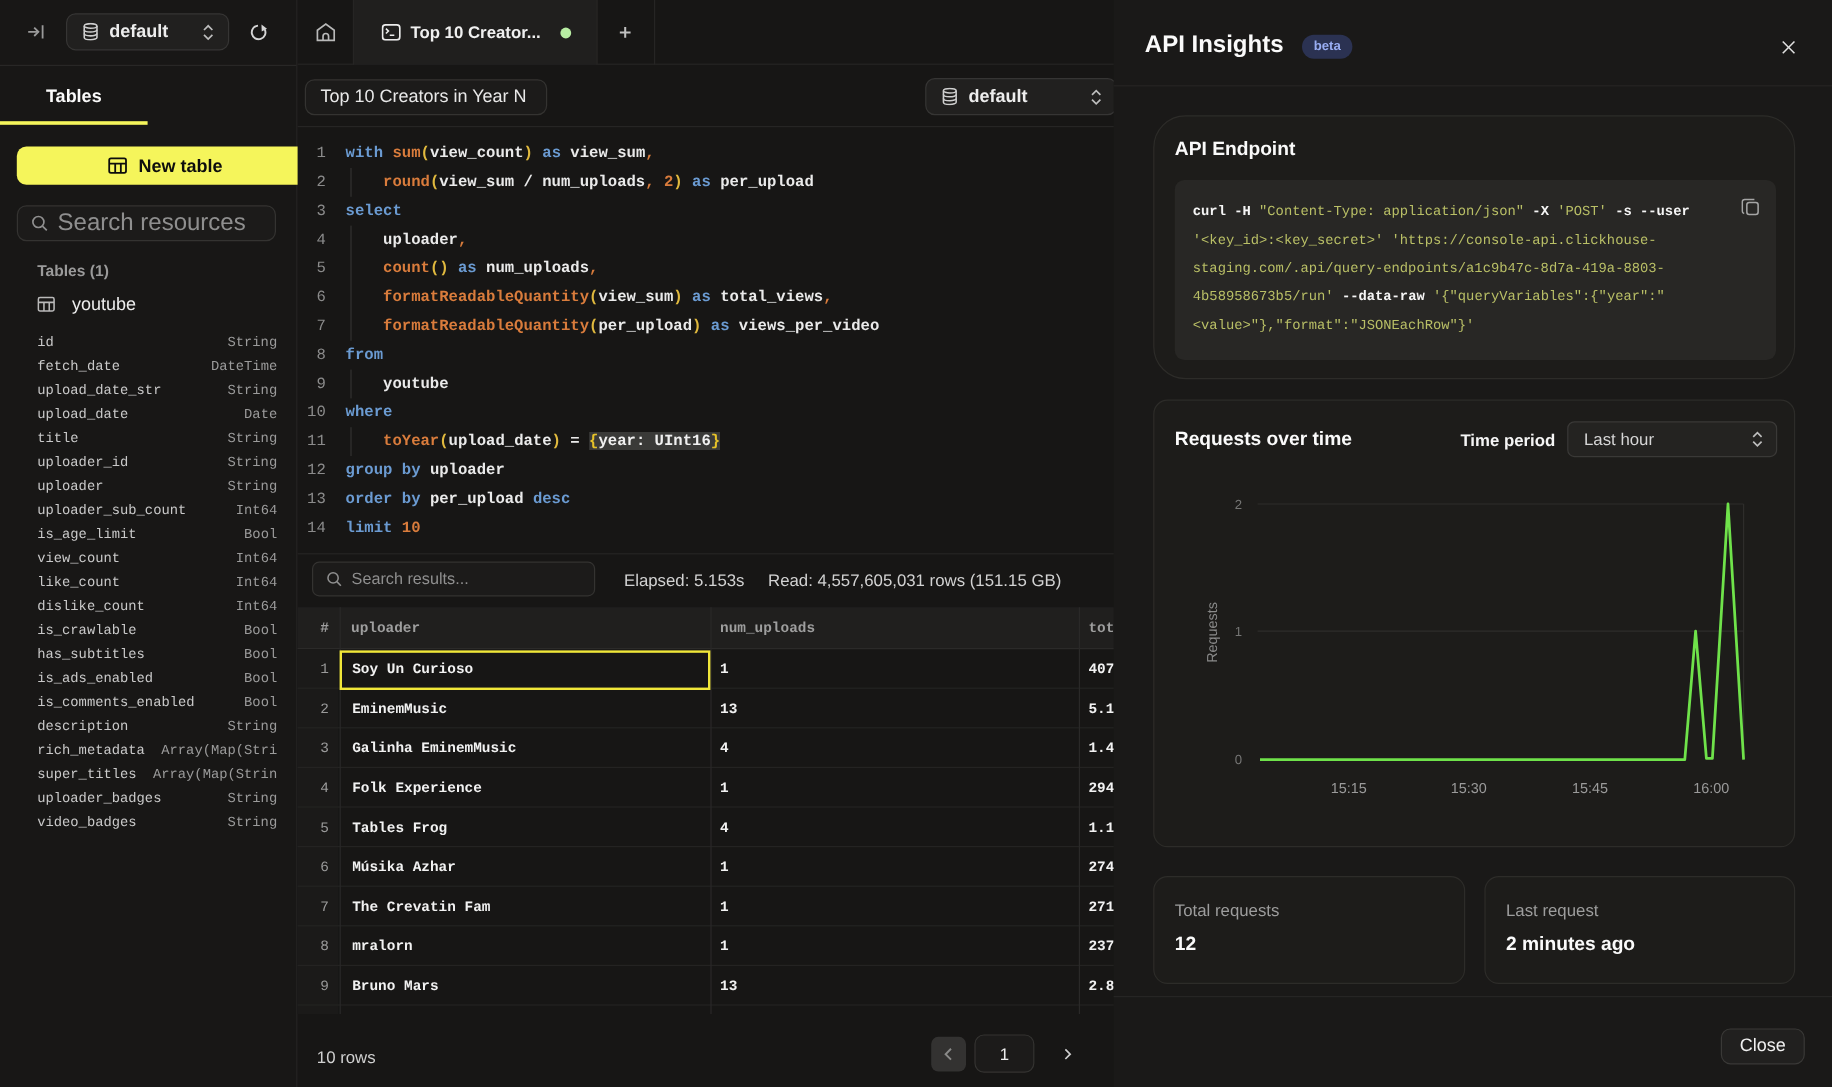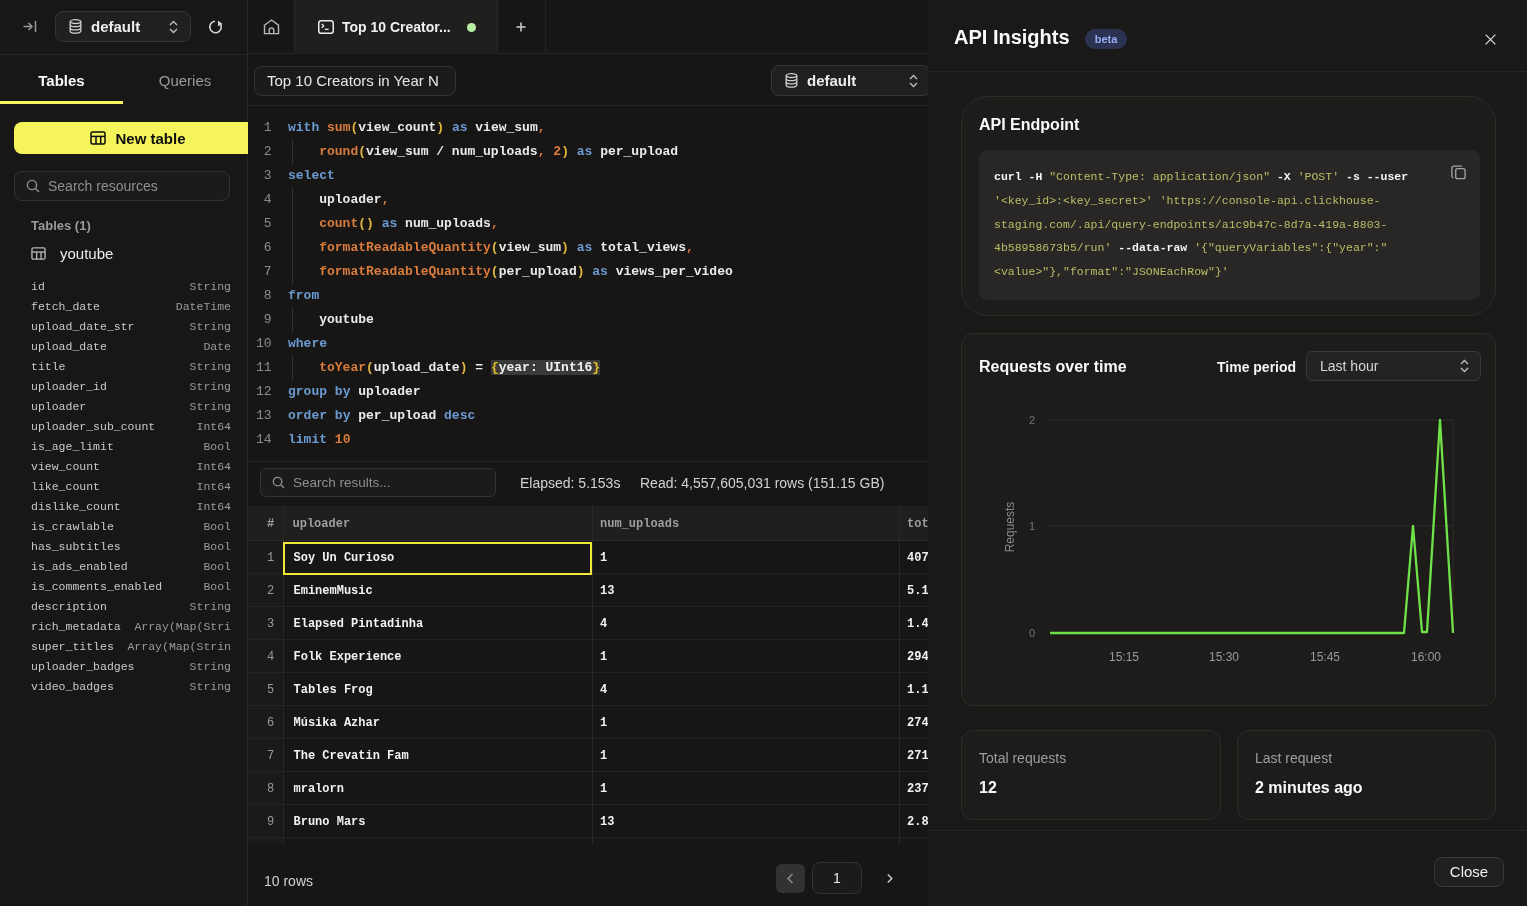--- a/index.html
+++ b/index.html
@@ -16,21 +16,21 @@
 .sel .sel-txt { margin-left:9px; font-size:15px; font-weight:600; color:#ededed; }
 .sel .updown { position:absolute; right:12px; top:50%; transform:translateY(-50%); color:#bdbdbd; }
 #refresh { position:absolute; left:208px; top:19px; width:15px; height:15px; color:#d5d5d5; }
 #sb-tabs { position:absolute; left:0; top:56px; width:247px; height:49px;padding-left:22px; }
 #tab-tables { position:absolute; left:0; top:0; width:123px; height:49px; color:#fafafa; font-size:15px; font-weight:600; text-align:center; line-height:49px; }
 #tab-queries { position:absolute; left:123px; top:0; width:124px; height:49px; color:#9a9a9a; font-size:15px; text-align:center; line-height:49px; }
 #tab-underline { position:absolute; left:0; top:101px; width:123px; height:3px; background:#f5f55b; }
 #btn-newtable { position:absolute; left:14px; top:122px; width:248px; height:32px; background:#f5f55b; border-radius:8px; color:#0d0d0d; font-size:15px; font-weight:600; display:flex; align-items:center; justify-content:center; gap:9px; }
 #sb-search { position:absolute; left:14px; top:171px; width:216px; height:30px; background:#1c1b1a; border:1px solid #343331; border-radius:8px; display:flex; align-items:center; color:#8f8f8f; }
 #sb-search svg { margin-left:11px; }
-#sb-search span { margin-left:8px; font-size:14px; }
+#sb-search span { margin-left:8px; font-size:20px; }
 #tables-label { position:absolute; left:31px; top:218px; font-size:13px; font-weight:600; color:#9a9a9a; }
 #yt-row { position:absolute; left:31px; top:245px; display:flex; align-items:center; gap:14px; color:#ededed; font-size:15px; }
 #yt-row svg { color:#b9b9b9; }
 #collist { position:absolute; left:31px; top:276px; width:200px; }
 .colrow { position:relative; height:20px; font-family:"Liberation Mono", monospace; font-size:11.5px; }
 .colrow .cn { position:absolute; left:0; top:50%; transform:translateY(-50%); color:#c9c9c9; white-space:pre; }
 .colrow .ct { position:absolute; right:0; top:50%; transform:translateY(-50%); color:#9b9b9b; white-space:pre; }
 
 
 #main { position:absolute; left:248px; top:0; width:1279px; height:906px; background:#171615; }
@@ -138,21 +138,20 @@
             <polyline points="1,9 4.5,12.5 8,9"></polyline>
           </svg>
     </div>
     <svg id="refresh" viewBox="0 0 15 15" fill="none" stroke="currentColor" stroke-width="1.6">
           <path d="M7.03 2.32 A5.7 5.7 0 1 0 12.67 5.59"></path>
           <polygon points="9.9,1.5 14.5,4.9 10.1,7.3" fill="currentColor" stroke="none"></polygon>
         </svg>
   </div>
   <div id="sb-tabs">
     <div id="tab-tables">Tables</div>
-    <div id="tab-queries">Queries</div>
   </div>
   <div id="tab-underline"></div>
   <div id="btn-newtable">
     <svg width="16" height="16" viewBox="0 0 16 16" fill="none" stroke="#0d0d0d" stroke-width="1.5">
           <rect x="1" y="2" width="14" height="12" rx="1.5"></rect>
           <line x1="1" y1="6.4" x2="15" y2="6.4"></line>
           <line x1="6" y1="6.4" x2="6" y2="14"></line>
           <line x1="10.7" y1="6.4" x2="10.7" y2="14"></line>
         </svg>
     <span>New table</span>
@@ -346,21 +345,21 @@
           <span class="c3">407.54 million</span>
         </div>
         <div class="rrow" style="top:68px">
           <span class="idx">2</span>
           <span class="c1">EminemMusic</span>
           <span class="c2">13</span>
           <span class="c3">5.11 billion</span>
         </div>
         <div class="rrow" style="top:101px">
           <span class="idx">3</span>
-          <span class="c1">Elapsed Pintadinha</span>
+          <span class="c1">Galinha EminemMusic</span>
           <span class="c2">4</span>
           <span class="c3">1.43 billion</span>
         </div>
         <div class="rrow" style="top:134px">
           <span class="idx">4</span>
           <span class="c1">Folk Experience</span>
           <span class="c2">1</span>
           <span class="c3">294.00 million</span>
         </div>
         <div class="rrow" style="top:167px">

